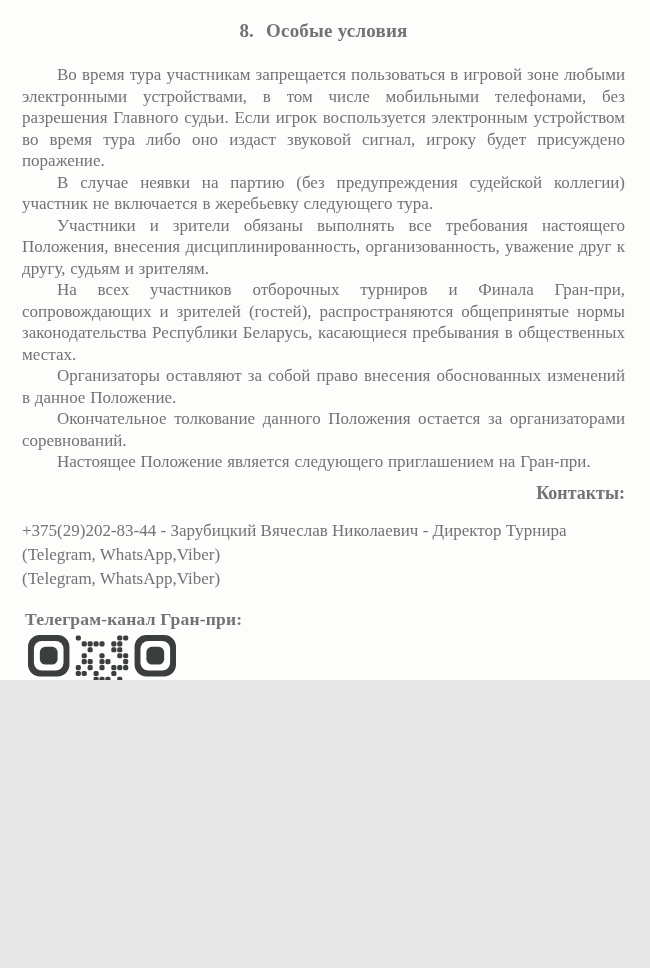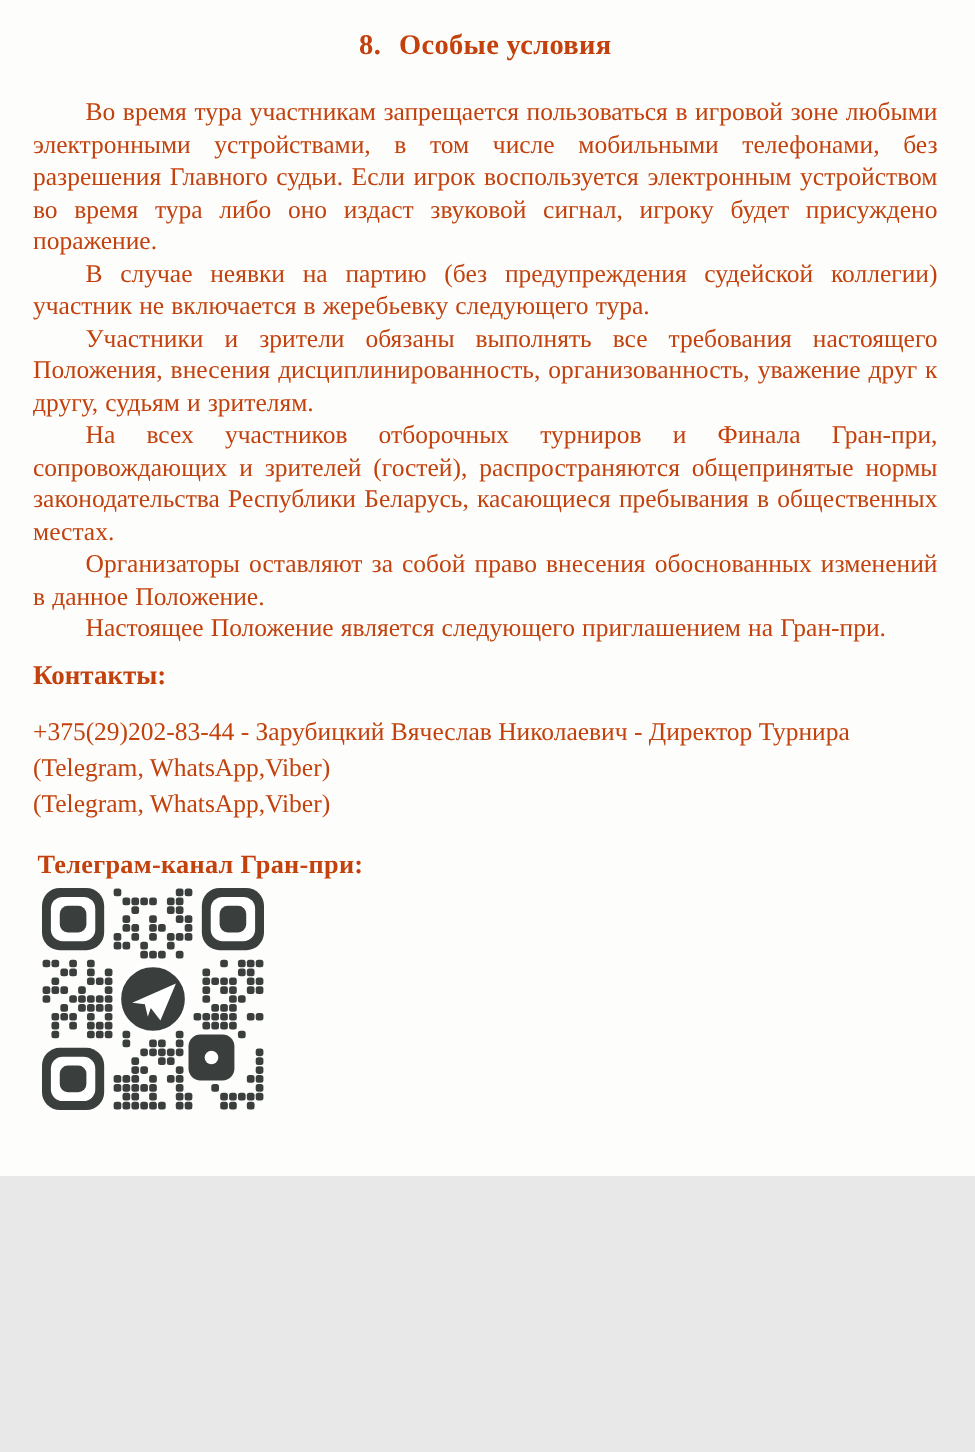--- a/index.html
+++ b/index.html
@@ -1,21 +1,21 @@
 <!DOCTYPE html>
 <html><head>
 <meta charset="utf-8">
 <style>
   html,body { margin:0; padding:0; background:#e8e8e8; }
   .page {
     position:relative;
-    width:650px; height:784px;
+    width:650px; height:680px;
     margin:0 auto;
     background:#fdfdfc;
-    color:#c2410c;
+    color:#737373;
     font-family:"Liberation Serif","DejaVu Serif",serif;
     overflow:hidden;
     box-sizing:border-box;
     padding:18px 25px 0 22px;
   }
   .doc-title {
     text-align:center;
     font-size:19px; font-weight:bold;
     line-height:26px;
     margin:0 0 20px 0;
@@ -24,21 +24,21 @@
   .doc-title .num { margin-right:12px; }
   p.body-par {
     margin:0;
     font-size:17px;
     line-height:21.5px;
     text-align:justify;
     text-indent:35px;
     word-spacing:0.5px;
   }
   .contacts-heading {
-    text-align:left;
+    text-align:right;
     font-size:18px; font-weight:bold;
     line-height:22px;
     margin:9px 0 15px 0;
   }
   .contact-block p {
     margin:0;
     font-size:17px;
     line-height:24px;
     text-align:left;
     text-indent:0;
@@ -59,20 +59,21 @@
 
   <h1 class="doc-title">
     <span class="num">8.</span><span>Особые условия</span>
   </h1>
 
   <p class="body-par">Во время тура участникам запрещается пользоваться в игровой зоне любыми электронными устройствами, в том числе мобильными телефонами, без разрешения Главного судьи. Если игрок воспользуется электронным устройством во время тура либо оно издаст звуковой сигнал, игроку будет присуждено поражение.</p>
   <p class="body-par">В случае неявки на партию (без предупреждения судейской коллегии) участник не включается в жеребьевку следующего тура.</p>
   <p class="body-par">Участники и зрители обязаны выполнять все требования настоящего Положения, внесения дисциплинированность, организованность, уважение друг к другу, судьям и зрителям.</p>
   <p class="body-par">На всех участников отборочных турниров и Финала Гран-при, сопровождающих и зрителей (гостей), распространяются общепринятые нормы законодательства Республики Беларусь, касающиеся пребывания в общественных местах.</p>
   <p class="body-par">Организаторы оставляют за собой право внесения обоснованных изменений в данное Положение.</p>
+  <p class="body-par">Окончательное толкование данного Положения остается за организаторами соревнований.</p>
   <p class="body-par">Настоящее Положение является следующего приглашением на Гран-при.</p>
 
   <div class="contacts-heading">Контакты:</div>
 
   <div class="contact-block">
     <p>+375(29)202-83-44 - Зарубицкий Вячеслав Николаевич - Директор Турнира</p>
     <p>(Telegram, WhatsApp,Viber)</p>
     <p>(Telegram, WhatsApp,Viber)</p>
   </div>
 

